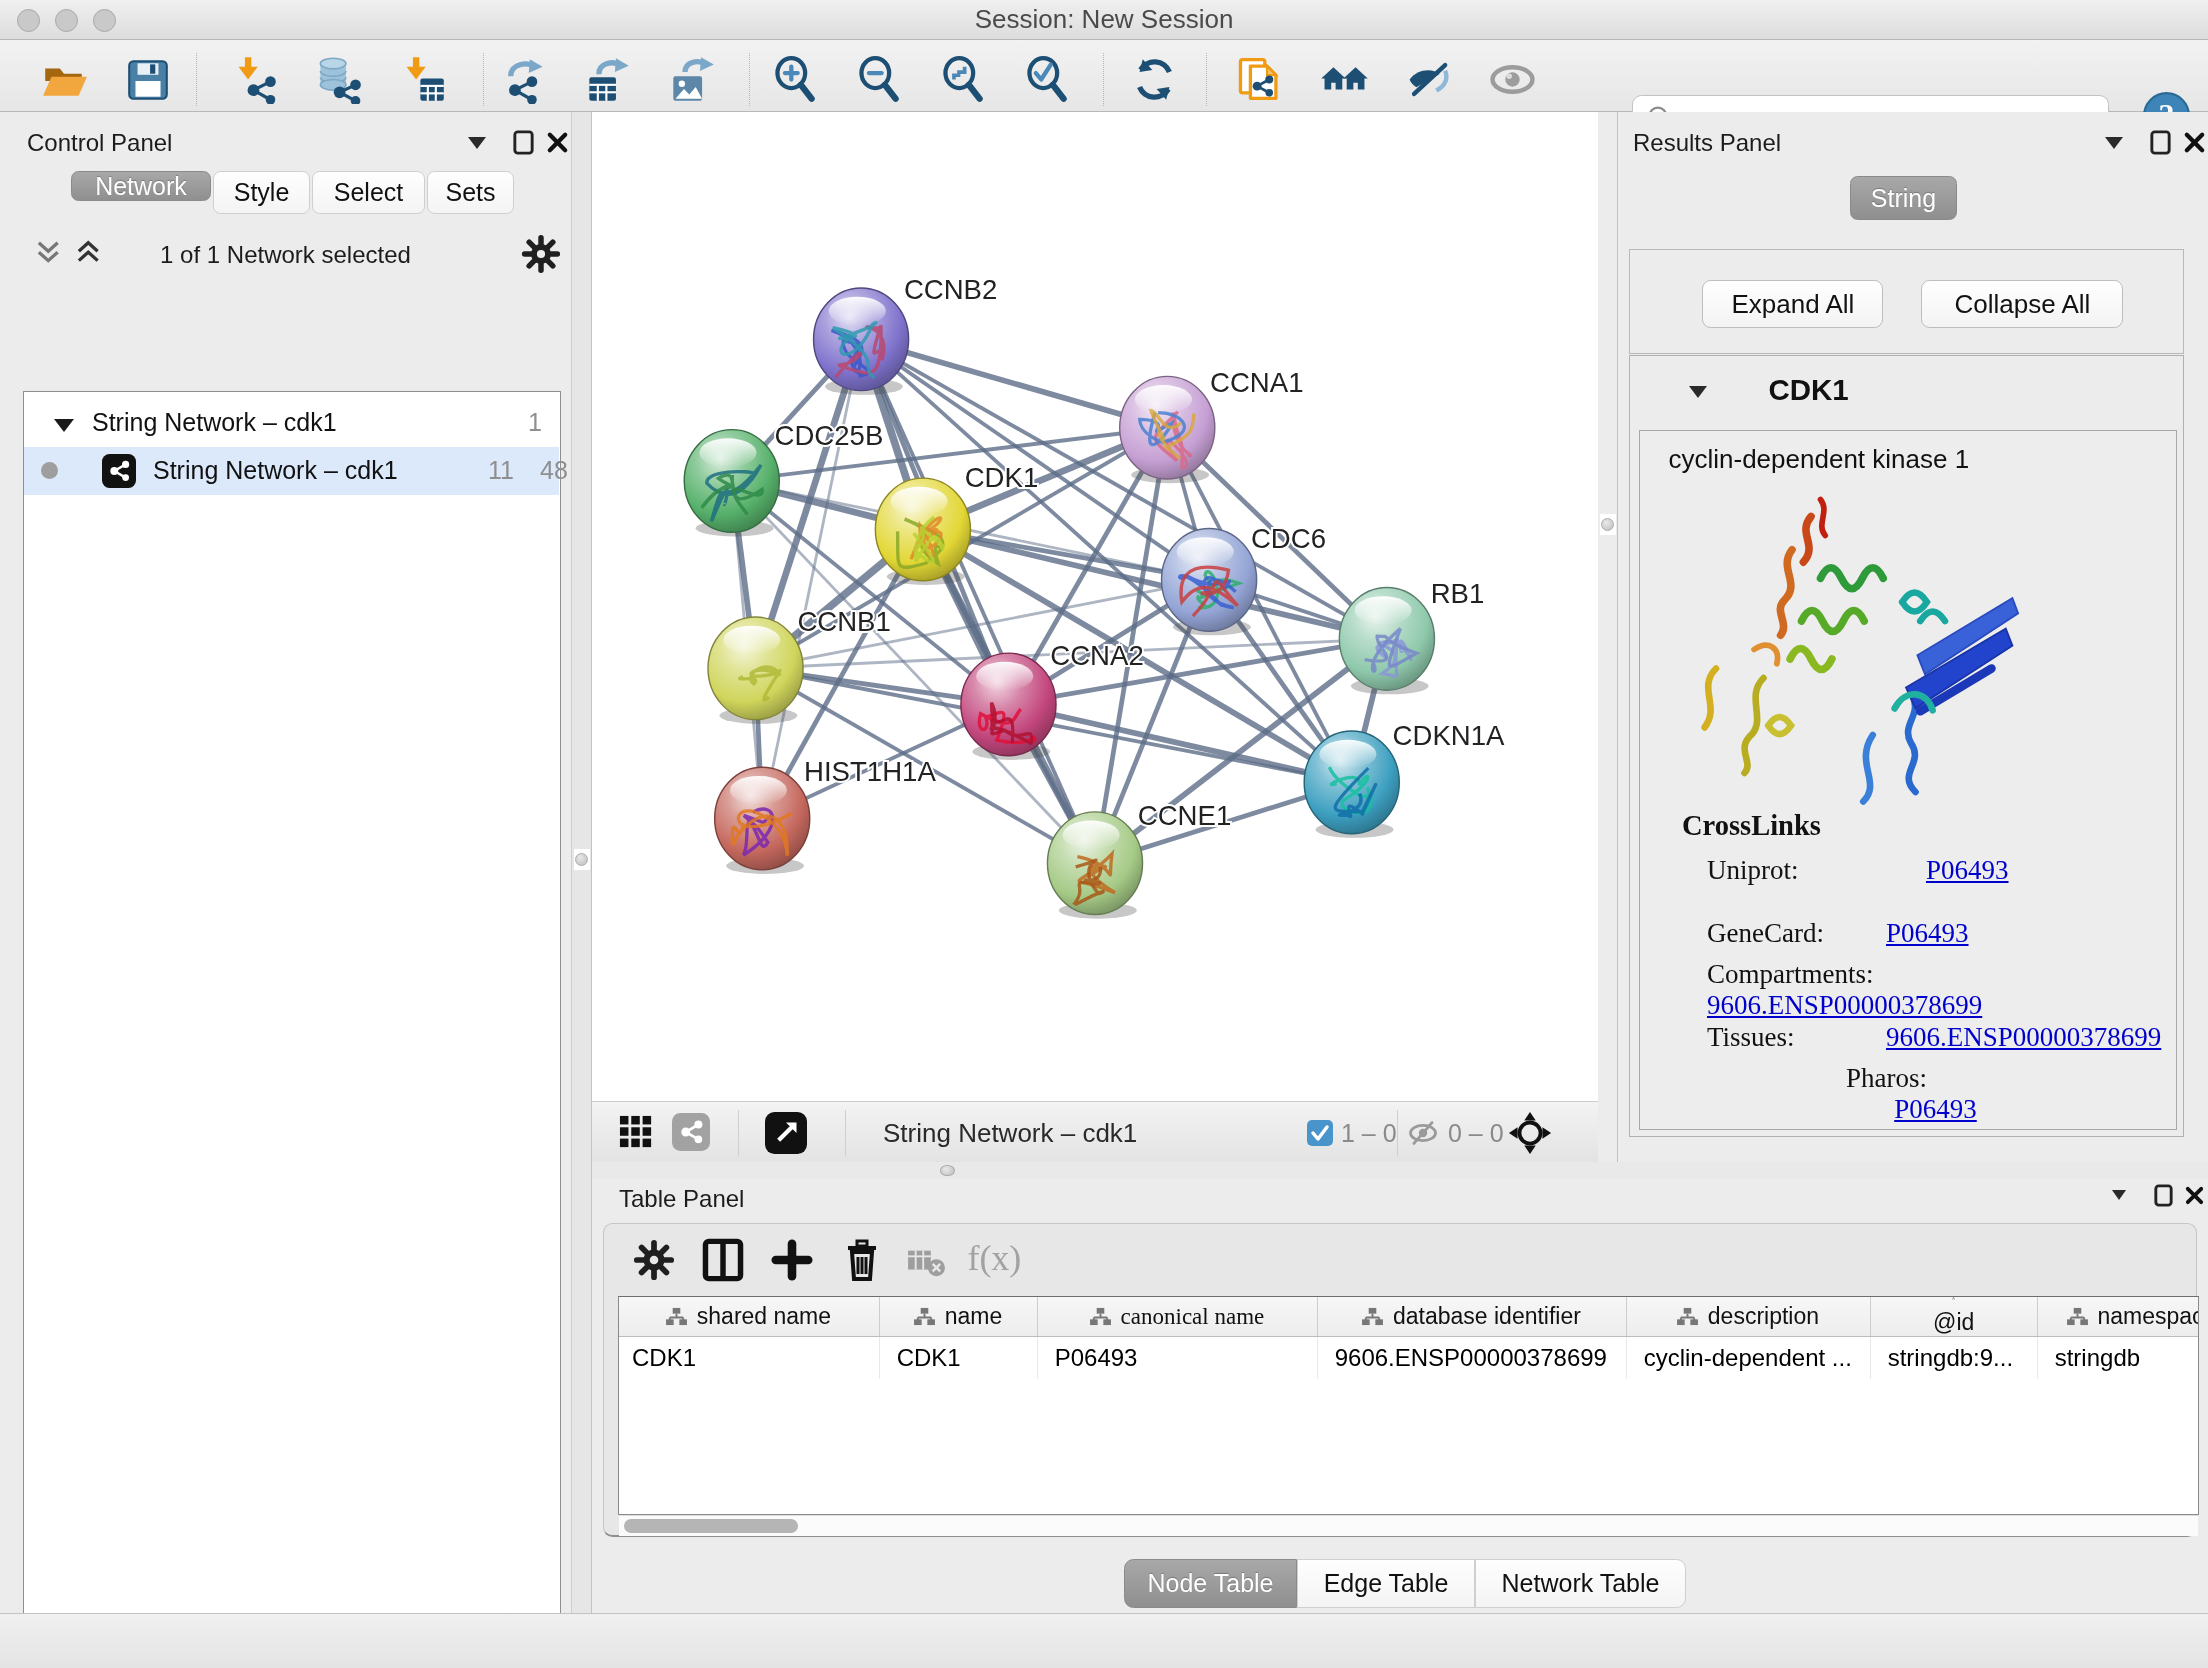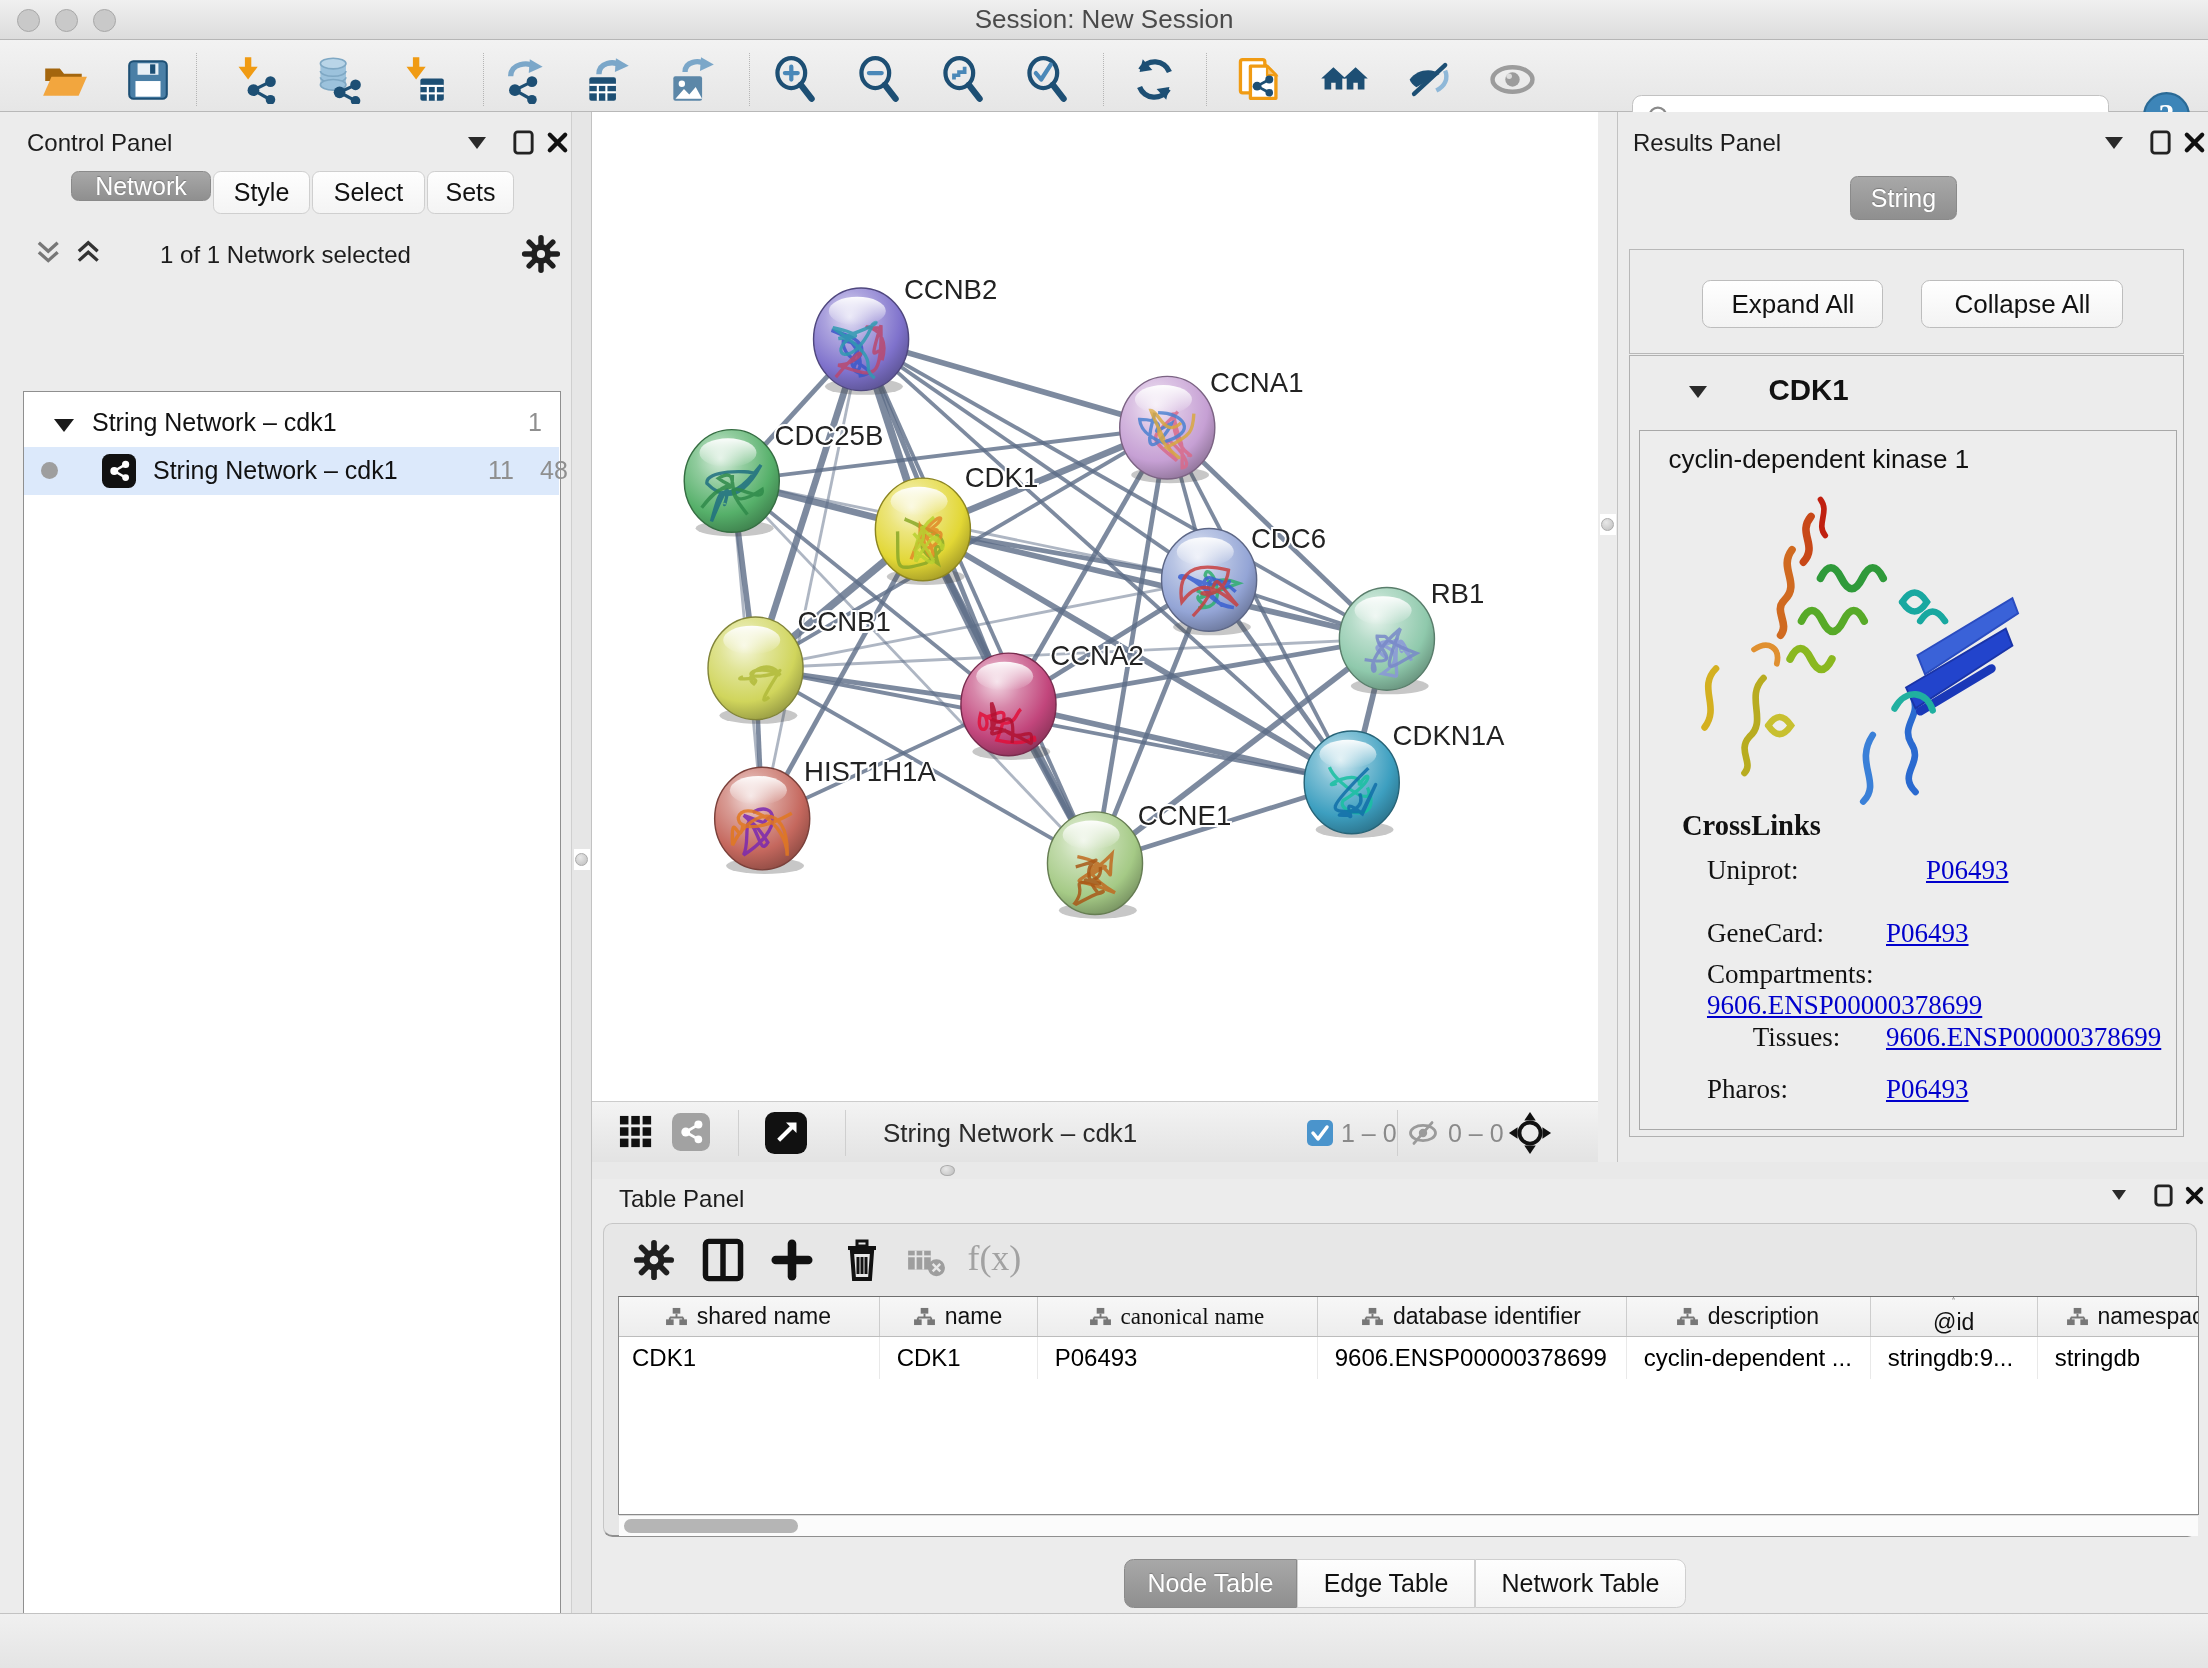--- a/index.html
+++ b/index.html
@@ -707,24 +707,24 @@
             </div>
             <div class="serif" style="display: flex; height: 52px; align-items: center; font-size: 27px; color: rgb(17, 17, 17);">
               <span style="width: 179px;">GeneCard:</span>
               <span class="xlink">P06493</span>
             </div>
             <div class="serif" style="display: flex; height: 52px; font-size: 27px; color: rgb(17, 17, 17); flex-direction: column;">
               <span style="width: 179px;">Compartments:</span>
               <span class="xlink">9606.ENSP00000378699</span>
             </div>
             <div class="serif" style="display: flex; height: 52px; align-items: center; font-size: 27px; color: rgb(17, 17, 17);">
-              <span style="width: 179px; text-align: center;">Tissues:</span>
+              <span style="width: 179px;">Tissues:</span>
               <span class="xlink">9606.ENSP00000378699</span>
             </div>
-            <div class="serif" style="display: flex; height: 52px; align-items: center; font-size: 27px; color: rgb(17, 17, 17);">
+            <div class="serif" style="display: flex; height: 52px; align-items: center; font-size: 27px; color: rgb(17, 17, 17); flex-direction: column;">
               <span style="width: 179px;">Pharos:</span>
               <span class="xlink">P06493</span>
             </div>
           </div>
       </div>
     </div>
   </div>
 
   <div class="abs" style="left:1600px; top:514px; width:16px; height:21px; background:#fff">
     <div class="splitter-dot" style="left:1px; top:3.8px; width:13.3px; height:13.3px"></div>

